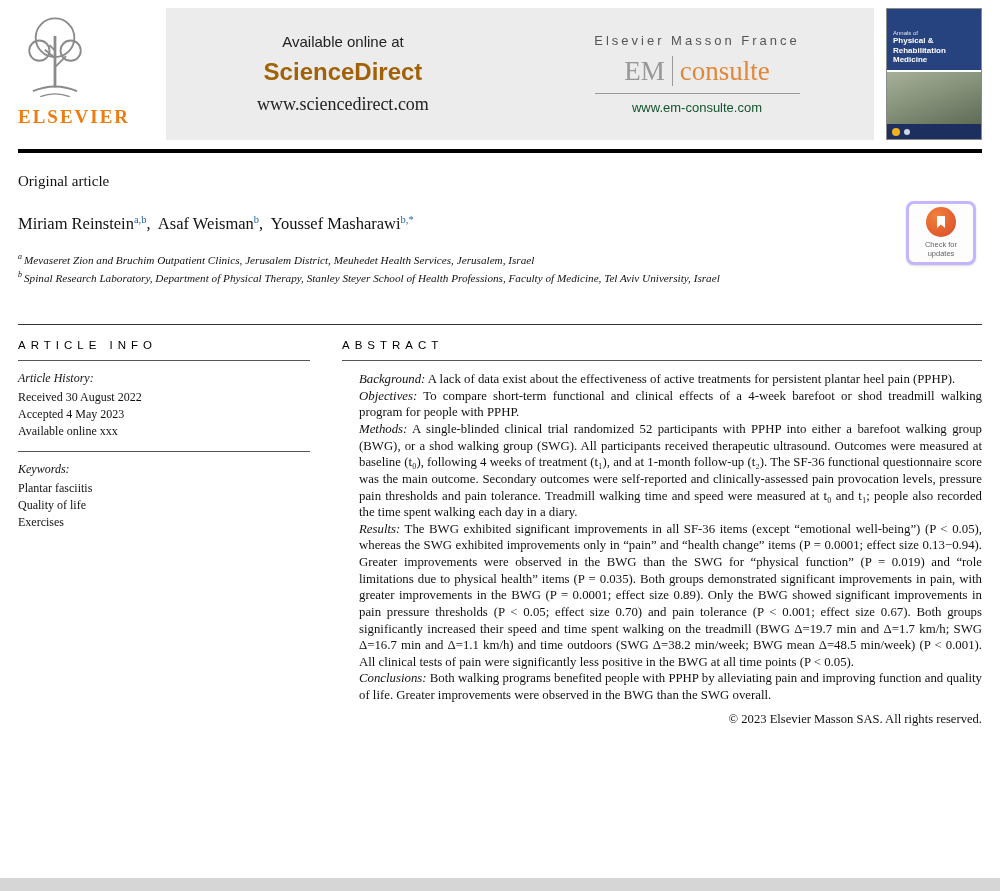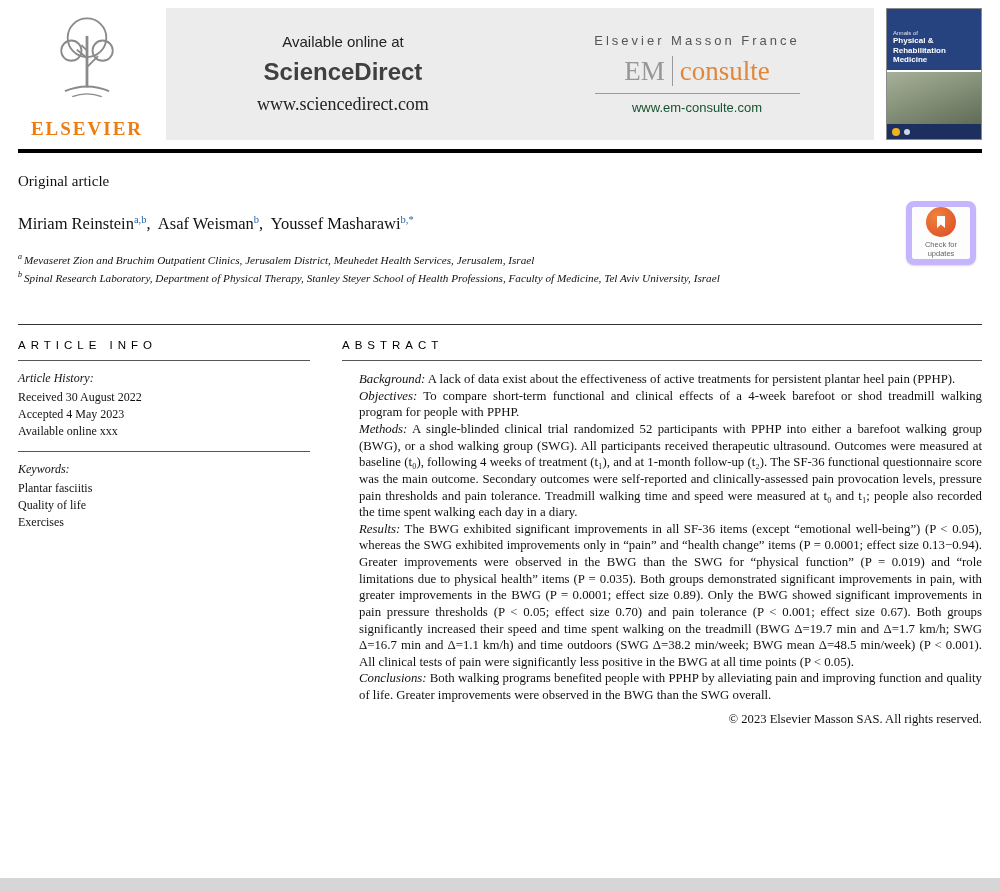--- a/index.html
+++ b/index.html
@@ -5,28 +5,28 @@
   * { margin:0; padding:0; box-sizing:border-box; }
   html,body { background:#ffffff; }
   body {
     width:1000px; height:891px; position:relative; overflow:hidden;
     font-family:"Liberation Serif", serif; color:#111;
   }
   .page { padding:8px 18px 0 18px; }
 
   
   .header { display:flex; align-items:stretch; height:132px; }
-  .logo-block { width:138px; display:flex; flex-direction:column; align-items:center; justify-content:flex-start; padding-top:4px;gap:12px; }
+  .logo-block { width:138px; display:flex; flex-direction:column; justify-content:flex-start; padding-top:4px; }
   .logo-tree { display:block; }
   .logo-text { color:#ee7c11; font-weight:bold; font-size:19px; letter-spacing:2px; margin-top:2px; }
 
   .gray-band { flex:1; background:#ececec; display:flex; margin-left:10px; }
   .band-half { flex:1; display:flex; flex-direction:column; align-items:center; justify-content:center; }
   .sd-tagline { font-family:"Liberation Sans", sans-serif; font-size:15px; color:#222; margin-bottom:8px; }
-  .sd-brand { font-family:"Liberation Sans", sans-serif; font-size:24px; font-weight:bold; color:#404040; margin-bottom:8px; cursor:pointer; }
+  .sd-brand { font-family:"Liberation Sans", sans-serif; font-size:24px; font-weight:bold; color:#a16207; margin-bottom:8px; cursor:pointer; }
   .sd-url { font-family:Liberation Serif, serif; font-size:18px; color:#222; }
   .em-publisher { font-family:"Liberation Sans", sans-serif; font-size:13px; letter-spacing:3px; color:#555; margin-bottom:8px; }
   .em-brand { font-size:27px; color:#979797; margin-bottom:4px; cursor:pointer; }
   .em-brand .em-left { padding-right:7px; border-right:1px solid #999; }
   .em-brand .em-right { color:#e0873a; padding-left:7px; }
   .em-rule { width:205px; border-top:1px solid #999; margin:2px 0 6px 0; }
   .em-url { font-family:"Liberation Sans", sans-serif; font-size:13px; color:#14532d; }
 
   .cover { width:96px; margin-left:12px; border:1px solid #8a8a8a; display:flex; flex-direction:column; background:#fff; }
   .cover-top { background:#27437f; color:#fff; padding:21px 4px 5px 6px; font-family:"Liberation Sans", sans-serif; }
@@ -38,21 +38,21 @@
   .cover-dot2 { width:6px; height:6px; border-radius:50%; background:#cfd6e6; }
 
   .rule-thick { height:3.5px; background:#000; margin-top:9px; }
 
   
   .article-type { font-size:15px; margin-top:20px; }
   .title-row { position:relative; margin-top:9px; padding-right:110px; }
   .title { font-size:22.5px; line-height:1.3; font-weight:normal; color:#000; }
   .badge {
     position:absolute; right:6px; top:2px; width:70px; height:64px;
-    border:6px solid #c4b5fd; border-radius:8px; background:#fdfdfd;
+    border:3px solid #c4b5fd; border-radius:8px; background:#fdfdfd;
     display:flex; flex-direction:column; align-items:center; justify-content:center;
     box-shadow:0 1px 2px rgba(0,0,0,.15); cursor:pointer;
   }
   .badge-icon { width:30px; height:30px; border-radius:50%; background:radial-gradient(circle at 35% 30%, #f1813c, #d94a27); display:flex; align-items:center; justify-content:center; margin-bottom:3px; }
   .badge-text { font-family:"Liberation Sans", sans-serif; font-size:7.5px; color:#666; text-align:center; line-height:1.25; }
 
   .authors { font-size:16.5px; margin-top:24px; }
   .authors .sup { vertical-align:super; font-size:10.5px; color:#2565ae; cursor:pointer; }
   .authors .sep { margin-right:4px; }
 

